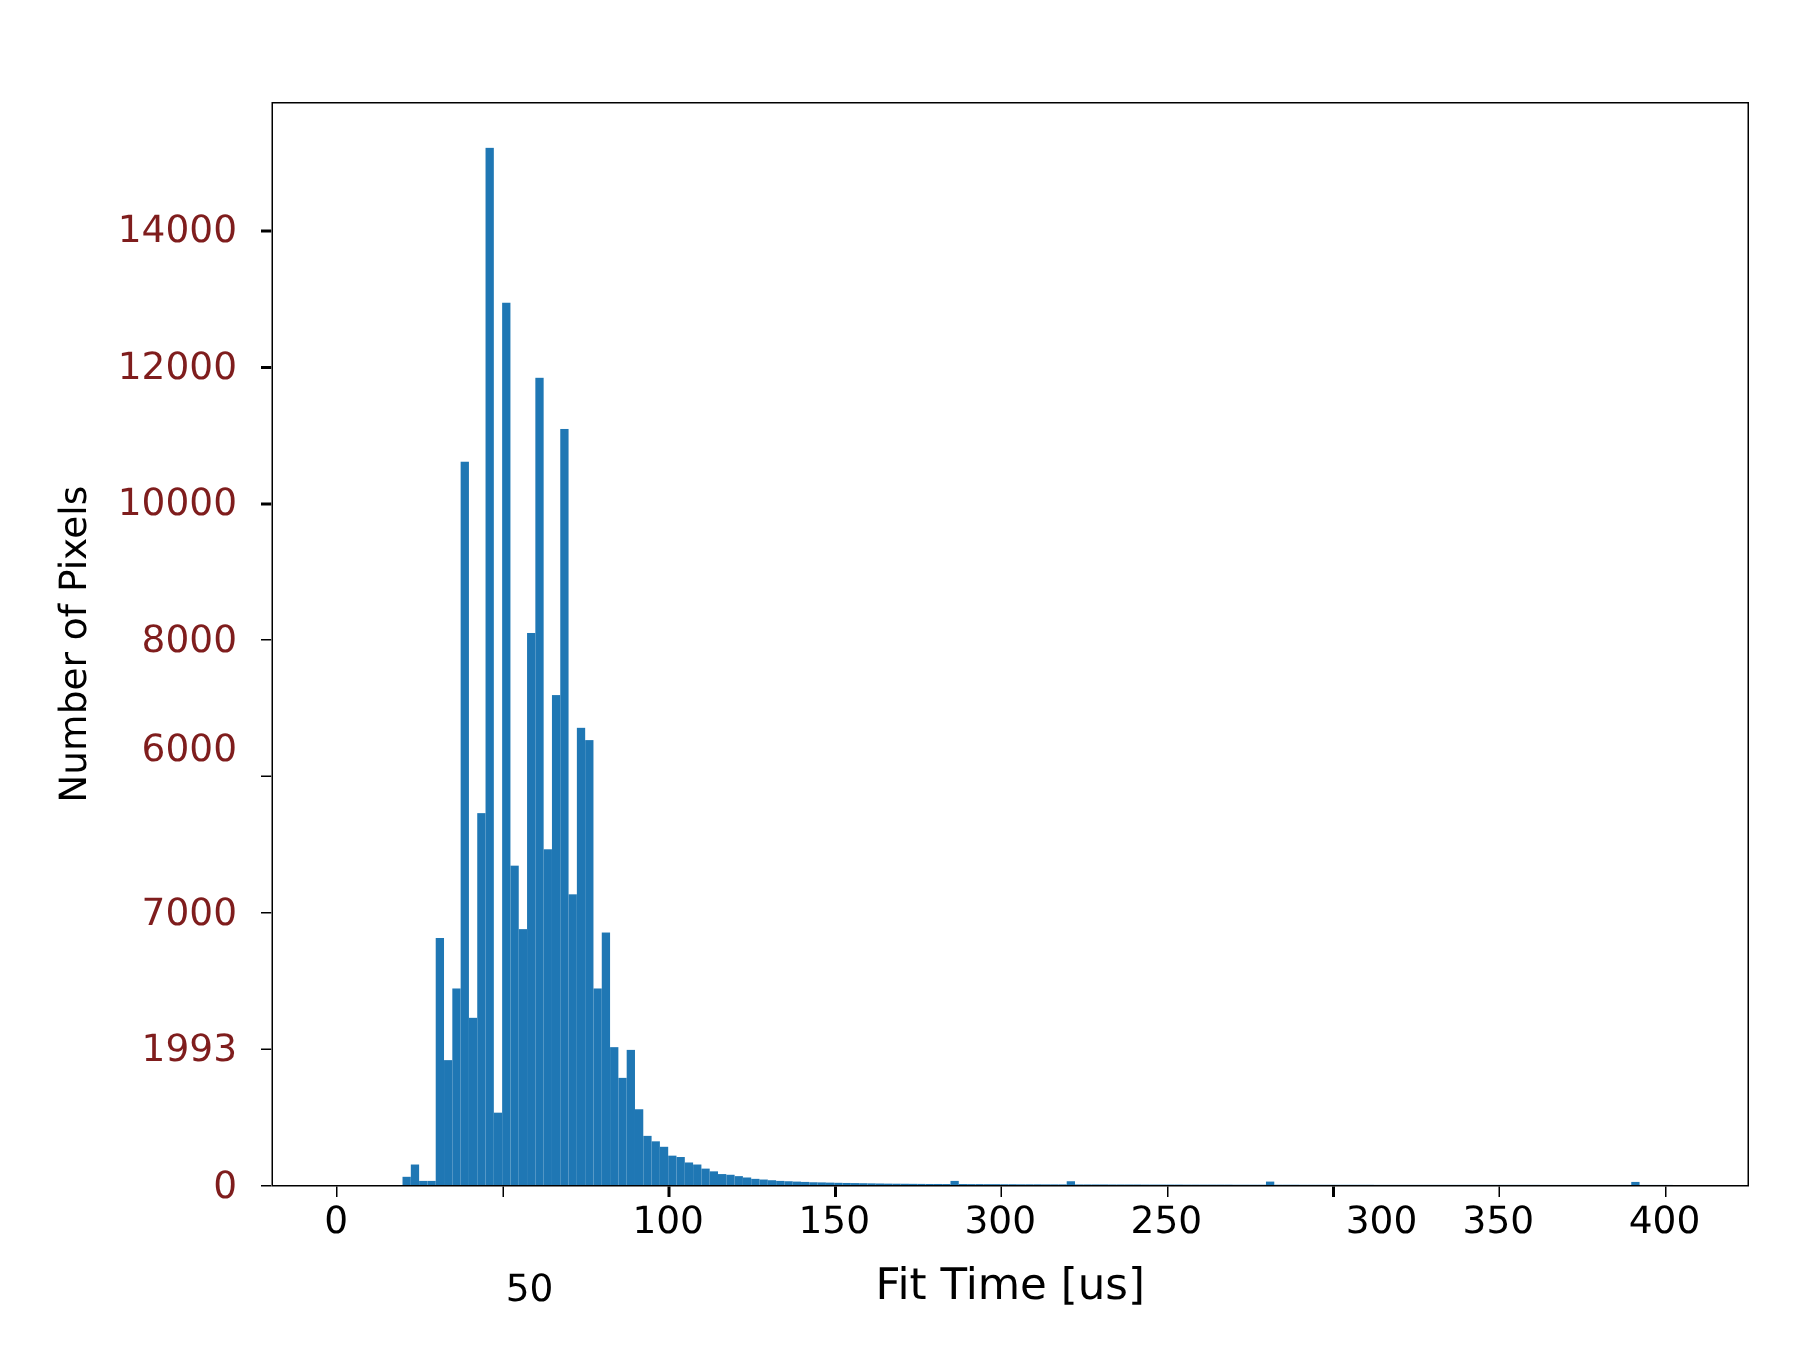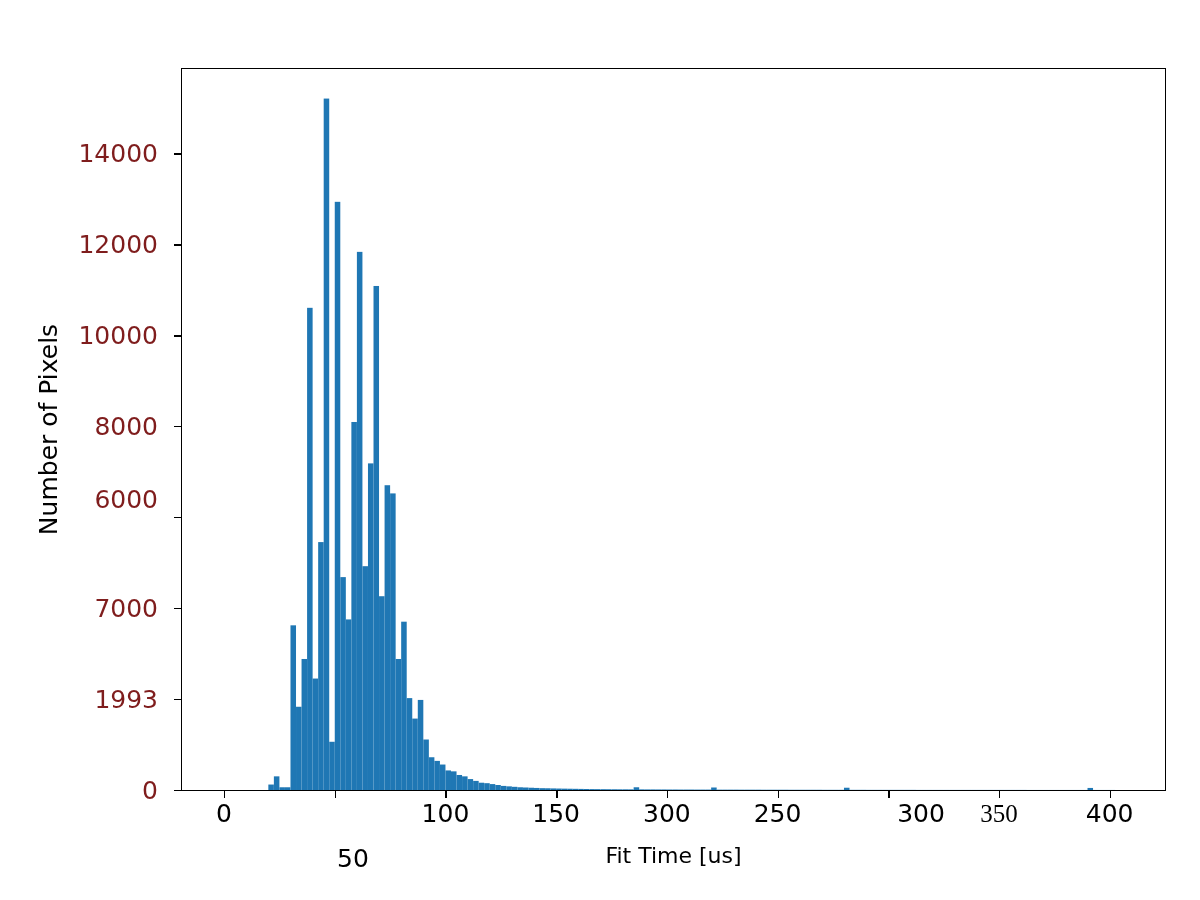--- a/index.html
+++ b/index.html
@@ -119,21 +119,21 @@
     width: 1.4px;
     height: 7px;
     background: #000000;
   }
   #xlabel {
     position: absolute;
     left: 181px;
     top: 841px;
     width: 985px;
     text-align: center;
-    font-size: 22px;
+    font-size: 29px;
     color: #000000;
     line-height: 30px;
     white-space: nowrap;
   }
 </style>
 </head>
 <body>
 
 <div id="figure">
 
@@ -333,19 +333,19 @@
       <div class="xtick-mark" style="left: 1109.65px;"></div>
     </div>
   <div id="xtick-labels">
       <div class="xtick-label" style="left: 224.065px;">0</div>
       <div class="xtick-label" style="left: 353px; margin-top: 45px;">50</div>
       <div class="xtick-label" style="left: 445.462px;">100</div>
       <div class="xtick-label" style="left: 556.16px;">150</div>
       <div class="xtick-label" style="left: 666.858px;">300</div>
       <div class="xtick-label" style="left: 777.556px;">250</div>
       <div class="xtick-label" style="left: 921px;">300</div>
-      <div class="xtick-label" style="left: 998.953px; font-family: Liberation Serif, serif;">350</div>
+      <div class="xtick-label" style="left: 998.953px;">350</div>
       <div class="xtick-label" style="left: 1109.65px;">400</div>
     </div>
 
   <div id="xlabel">Fit Time [us]</div>
 
 </div>
 
 </body></html>

